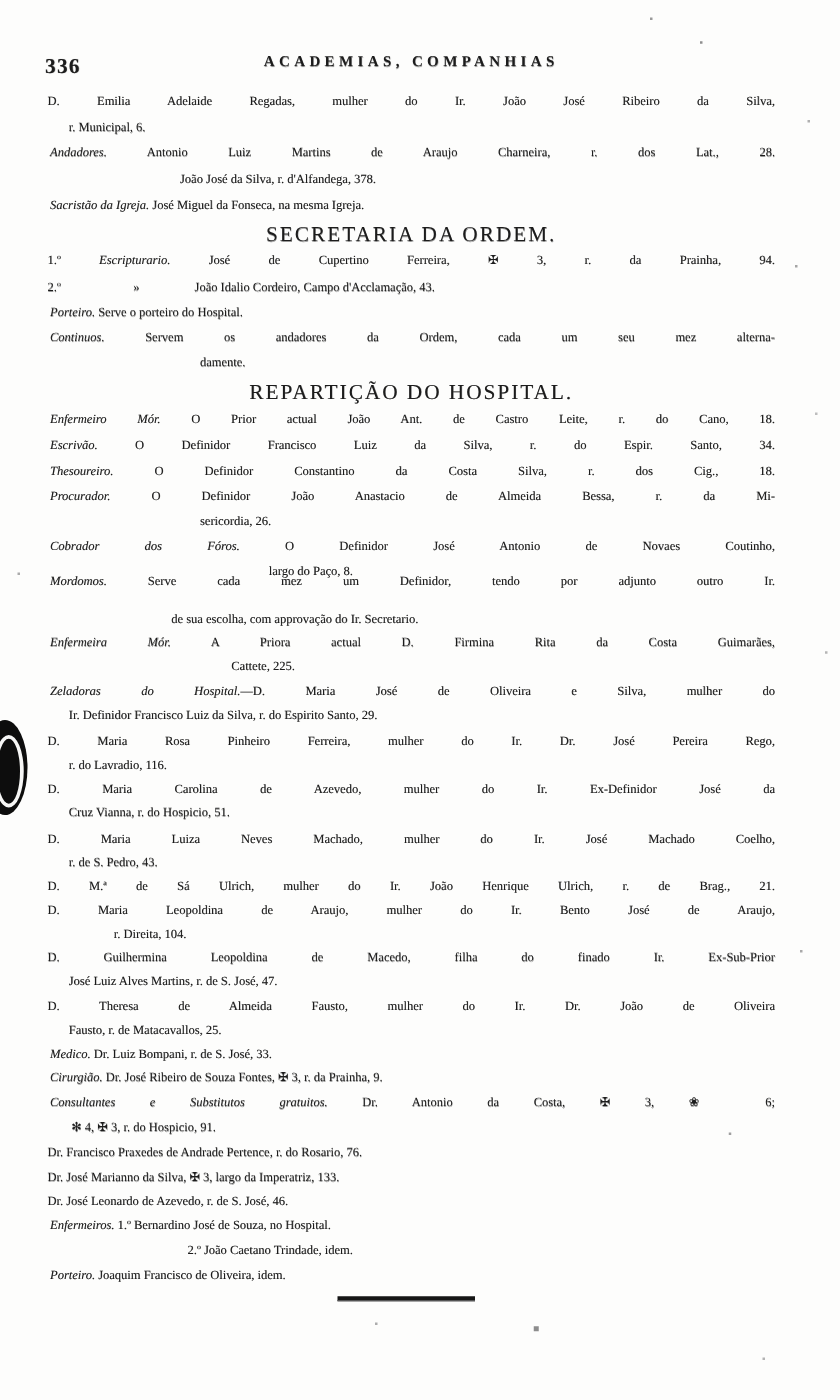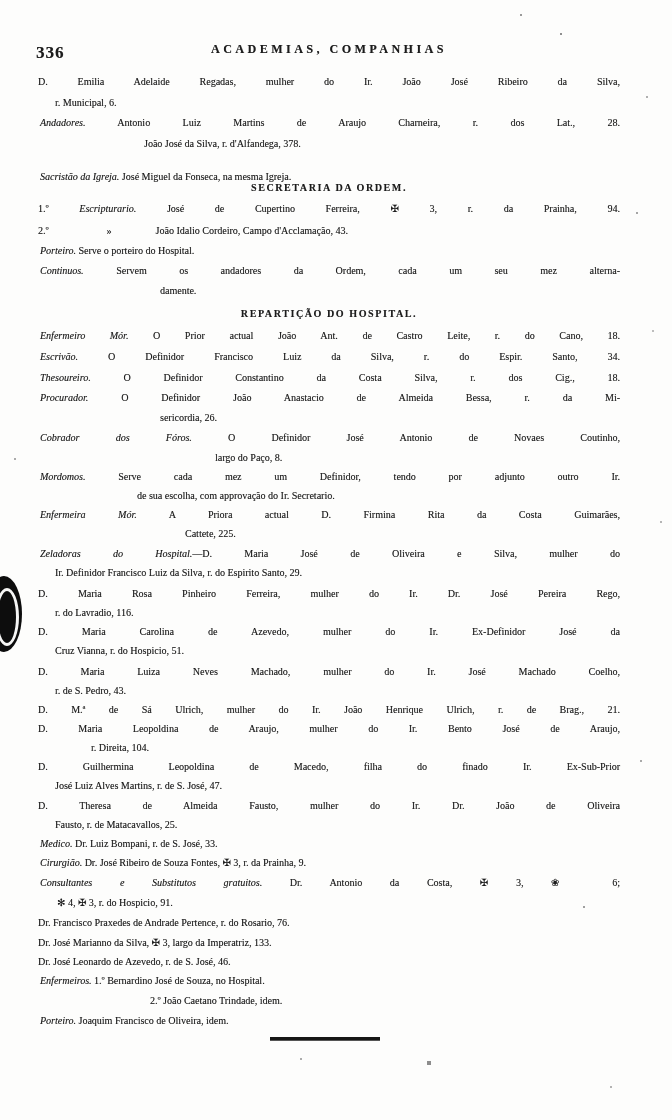--- a/index.html
+++ b/index.html
@@ -43,22 +43,22 @@
     text-shadow: 0.25px 0.25px 0.5px rgba(0,0,0,0.40);
   }
   .line.just {
     text-align: justify;
     text-align-last: justify;
   }
   .line.ctr {
     text-align: center;
   }
   .line.sc {
-    font-size: 10px;
-    font-weight: 700;
+    font-size: 17px;
+    font-weight: 400;
     letter-spacing: 1.6px;
   }
   .it { font-style: italic; }
   
   .ink-blot {
     position: absolute;
     left: -14px; top: 576px;
     width: 36px; height: 76px;
     background: #0d0d0d;
     border-radius: 50%;
@@ -107,36 +107,36 @@
 
   <div class="page-number">336</div>
 
   <div class="running-title">ACADEMIAS, COMPANHIAS</div>
 
   <div>
       <div class="line just" style="top: 72px; left: 38px; width: 582px;"><span>D. Emilia Adelaide Regadas, mulher do Ir. João José Ribeiro da Silva,</span></div>
       <div class="line" style="top: 93px; left: 55px;"><span>r. Municipal, 6.</span></div>
       <div class="line just" style="top: 113px; left: 40px; width: 580px;"><span class="it">Andadores.</span><span> Antonio Luiz Martins de Araujo Charneira, r. dos Lat., 28.</span></div>
       <div class="line" style="top: 134px; left: 144px;"><span>João José da Silva, r. d'Alfandega, 378.</span></div>
-      <div class="line" style="top: 167px; left: 40px;"><span class="it">Sacristão da Igreja.</span><span> José Miguel da Fonseca, na mesma Igreja.</span></div>
+      <div class="line" style="top: 155px; left: 40px;"><span class="it">Sacristão da Igreja.</span><span> José Miguel da Fonseca, na mesma Igreja.</span></div>
       <div class="line sc ctr" style="top: 178px; left: 38px; width: 582px;"><span>SECRETARIA DA ORDEM.</span></div>
       <div class="line just" style="top: 199px; left: 38px; width: 582px;"><span>1.º </span><span class="it">Escripturario.</span><span> José de Cupertino Ferreira, ✠ 3, r. da Prainha, 94.</span></div>
       <div class="line" style="top: 221px; left: 38px;"><span>2.º</span><span style="margin-left: 58px;">»</span><span style="margin-left: 44px;">João Idalio Cordeiro, Campo d'Acclamação, 43.</span></div>
       <div class="line" style="top: 241px; left: 40px;"><span class="it">Porteiro.</span><span> Serve o porteiro do Hospital.</span></div>
       <div class="line just" style="top: 261px; left: 40px; width: 580px;"><span class="it">Continuos.</span><span> Servem os andadores da Ordem, cada um seu mez alterna-</span></div>
       <div class="line" style="top: 281px; left: 160px;"><span>damente.</span></div>
       <div class="line sc ctr" style="top: 304px; left: 38px; width: 582px;"><span>REPARTIÇÃO DO HOSPITAL.</span></div>
       <div class="line just" style="top: 326px; left: 40px; width: 580px;"><span class="it">Enfermeiro Mór.</span><span> O Prior actual João Ant. de Castro Leite, r. do Cano, 18.</span></div>
       <div class="line just" style="top: 347px; left: 40px; width: 580px;"><span class="it">Escrivão.</span><span> O Definidor Francisco Luiz da Silva, r. do Espir. Santo, 34.</span></div>
       <div class="line just" style="top: 368px; left: 40px; width: 580px;"><span class="it">Thesoureiro.</span><span> O Definidor Constantino da Costa Silva, r. dos Cig., 18.</span></div>
       <div class="line just" style="top: 388px; left: 40px; width: 580px;"><span class="it">Procurador.</span><span> O Definidor João Anastacio de Almeida Bessa, r. da Mi-</span></div>
       <div class="line" style="top: 408px; left: 160px;"><span>sericordia, 26.</span></div>
       <div class="line just" style="top: 428px; left: 40px; width: 580px;"><span class="it">Cobrador dos Fóros.</span><span> O Definidor José Antonio de Novaes Coutinho,</span></div>
       <div class="line" style="top: 448px; left: 215px;"><span>largo do Paço, 8.</span></div>
-      <div class="line just" style="top: 467px; left: 40px; width: 580px;"><span class="it">Mordomos.</span><span> Serve cada mez um Definidor, tendo por adjunto outro Ir.</span></div>
+      <div class="line just" style="top: 456px; left: 40px; width: 580px;"><span class="it">Mordomos.</span><span> Serve cada mez um Definidor, tendo por adjunto outro Ir.</span></div>
       <div class="line" style="top: 486px; left: 137px;"><span>de sua escolha, com approvação do Ir. Secretario.</span></div>
       <div class="line just" style="top: 505px; left: 40px; width: 580px;"><span class="it">Enfermeira Mór.</span><span> A Priora actual D. Firmina Rita da Costa Guimarães,</span></div>
       <div class="line" style="top: 524px; left: 185px;"><span>Cattete, 225.</span></div>
       <div class="line just" style="top: 544px; left: 40px; width: 580px;"><span class="it">Zeladoras do Hospital.</span><span>—D. Maria José de Oliveira e Silva, mulher do</span></div>
       <div class="line" style="top: 563px; left: 55px;"><span>Ir. Definidor Francisco Luiz da Silva, r. do Espirito Santo, 29.</span></div>
       <div class="line just" style="top: 584px; left: 38px; width: 582px;"><span>D. Maria Rosa Pinheiro Ferreira, mulher do Ir. Dr. José Pereira Rego,</span></div>
       <div class="line" style="top: 603px; left: 55px;"><span>r. do Lavradio, 116.</span></div>
       <div class="line just" style="top: 622px; left: 38px; width: 582px;"><span>D. Maria Carolina de Azevedo, mulher do Ir. Ex-Definidor José da</span></div>
       <div class="line" style="top: 641px; left: 55px;"><span>Cruz Vianna, r. do Hospicio, 51.</span></div>
       <div class="line just" style="top: 662px; left: 38px; width: 582px;"><span>D. Maria Luiza Neves Machado, mulher do Ir. José Machado Coelho,</span></div>

